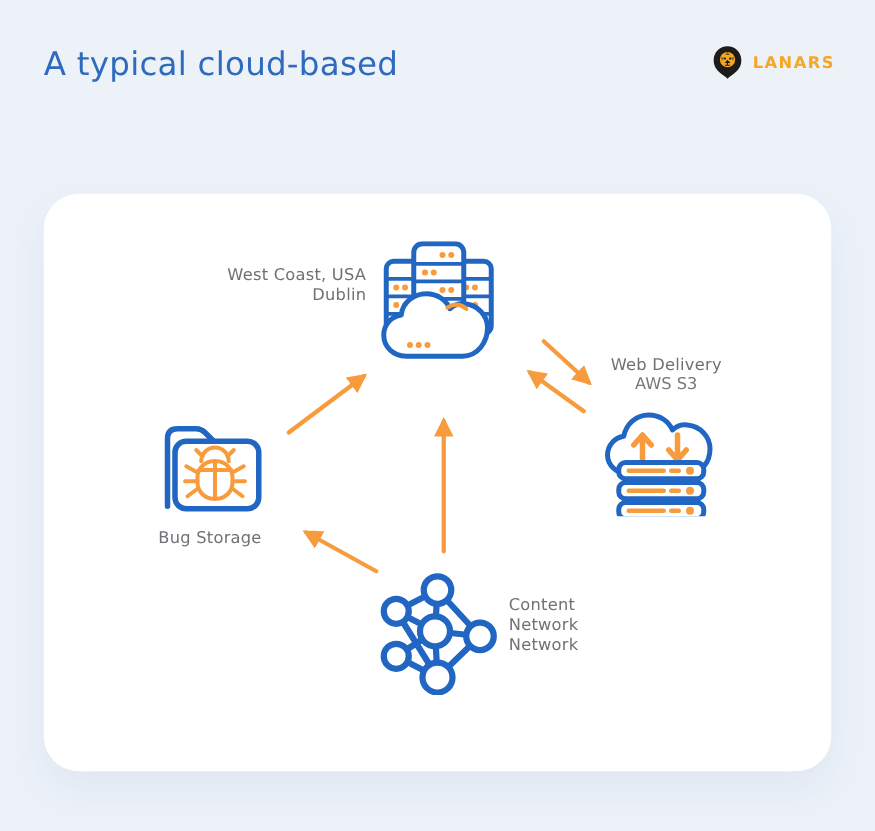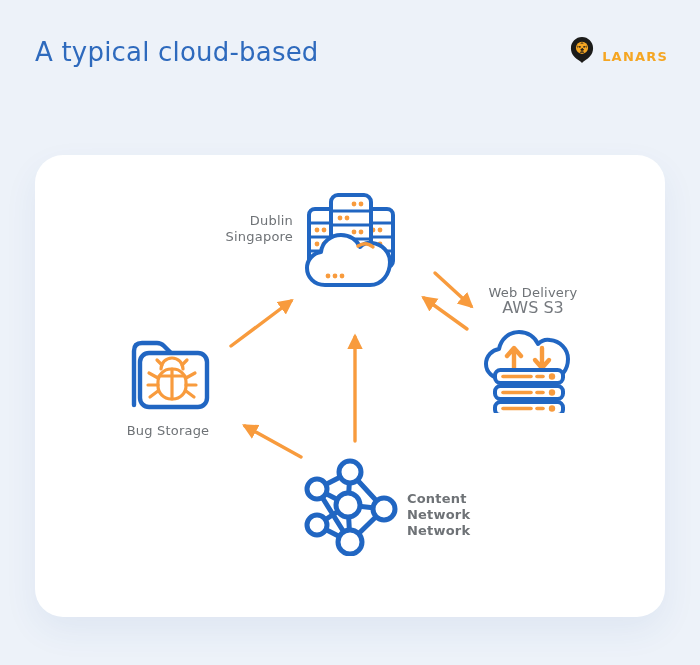--- a/index.html
+++ b/index.html
@@ -11,39 +11,39 @@
     overflow:hidden;
   }
   
   .title {
     position:absolute; left:35px; top:36px;
     font-size:26px; font-weight:400; line-height:33px;
     color:#2e6abd; letter-spacing:.2px;
   }
   .brand {
     position:absolute; right:32px; top:36px;
-    display:flex; align-items:flex-end; gap:8px;
+    display:flex; align-items:center; gap:8px;
   }
   .brand-word {
     color:#f5a623; font-weight:800; font-size:13px;
     letter-spacing:1.2px;
   }
   
   .card {
     position:absolute; left:35px; top:155px;
     width:630px; height:462px;
     background:#ffffff; border-radius:28px;
     box-shadow:0 14px 34px rgba(46,84,150,.07);
   }
   .abs { position:absolute; }
   .lbl {
     color:#6e7276; font-size:13px; line-height:16px;
     letter-spacing:.2px;
   }
-  .lbl-sm { font-size:16px; line-height:14px; color:#75797e; }
+  .lbl-sm { font-size:13px; line-height:14px; color:#75797e; }
   .t-right { text-align:right; }
   .t-center { text-align:center; }
   svg { display:block; }
 </style>
 </head>
 <body>
 
 <h1 class="title">
   <span>A typical cloud-based</span><br>
 </h1>
@@ -73,22 +73,22 @@
     <g stroke="#f89b3d" stroke-width="3.4" stroke-linecap="round">
       <line x1="196" y1="191" x2="256" y2="146" marker-end="url(#ah)"></line>
       <line x1="320" y1="286" x2="320" y2="182" marker-end="url(#ah)"></line>
       <line x1="266" y1="302" x2="210" y2="271" marker-end="url(#ah)"></line>
       <line x1="400" y1="118" x2="436" y2="151" marker-end="url(#ah)"></line>
       <line x1="432" y1="174" x2="389" y2="143" marker-end="url(#ah)"></line>
     </g>
   </svg>
 
   <div class="abs lbl t-right" style="left:118px; top:58px; width:140px;">
+    <div>West Coast, USA</div>
     <div>Dublin</div>
-    <div>Singapore</div>
   </div>
 
   <svg class="abs" style="left:266px; top:38px" width="100" height="96" viewBox="0 0 100 96">
     <g stroke="#2166c2" stroke-width="4" fill="#fff" stroke-linejoin="round">
       <rect x="8" y="16" width="28" height="58" rx="6"></rect>
       <rect x="64" y="16" width="28" height="58" rx="6"></rect>
     </g>
     <g stroke="#2166c2" stroke-width="3">
       <line x1="8" y1="30" x2="36" y2="30"></line>
         <line x1="8" y1="44" x2="36" y2="44"></line>
@@ -196,19 +196,19 @@
     <g fill="#fff" stroke="#2166c2" stroke-width="5">
       <circle cx="49" cy="14" r="11"></circle>
       <circle cx="16" cy="31" r="10"></circle>
       <circle cx="47" cy="47" r="12"></circle>
       <circle cx="83" cy="51" r="11"></circle>
       <circle cx="16" cy="67" r="10"></circle>
       <circle cx="49" cy="84" r="12"></circle>
     </g>
   </svg>
 
-  <div class="abs lbl" style="left:372px; top:336px;font-weight:bold;">
+  <div class="abs lbl" style="left:372px; top:322px;">
     <div>Content</div>
     <div>Network</div>
     <div>Network</div>
   </div>
 
 </div>
 
 </body></html>

